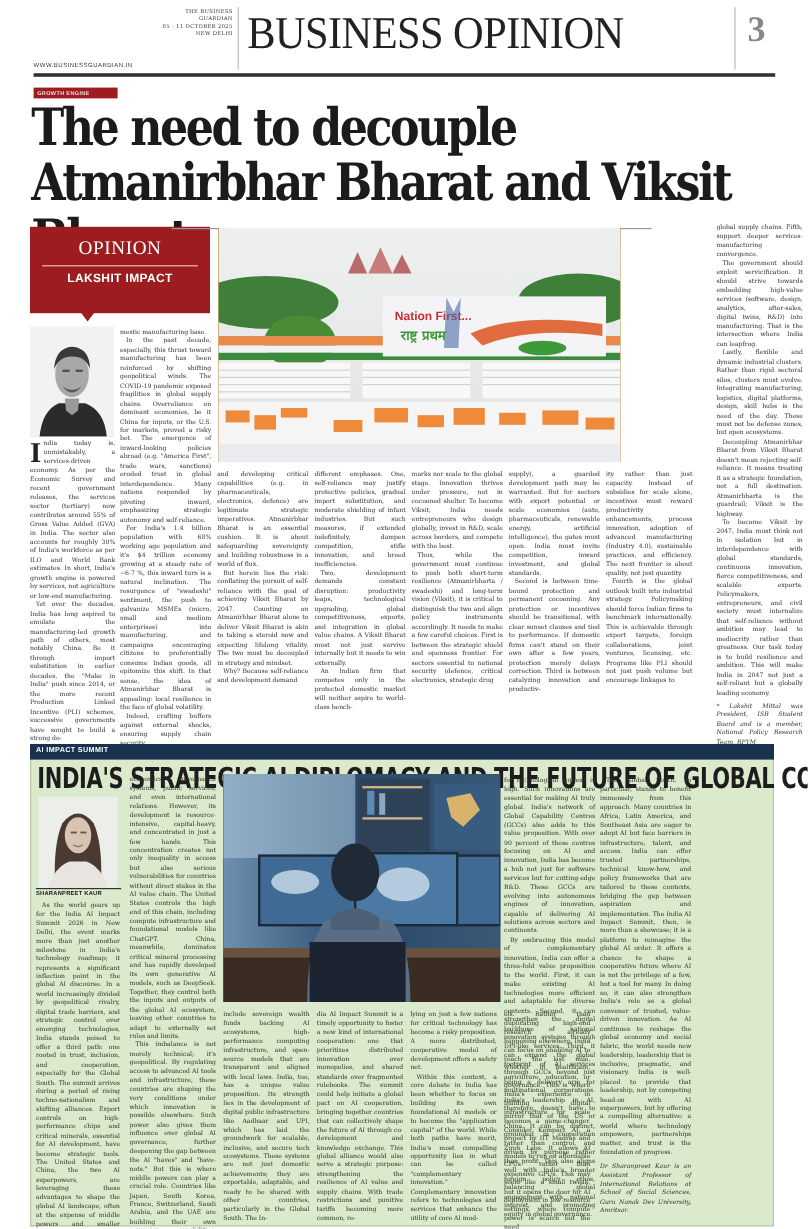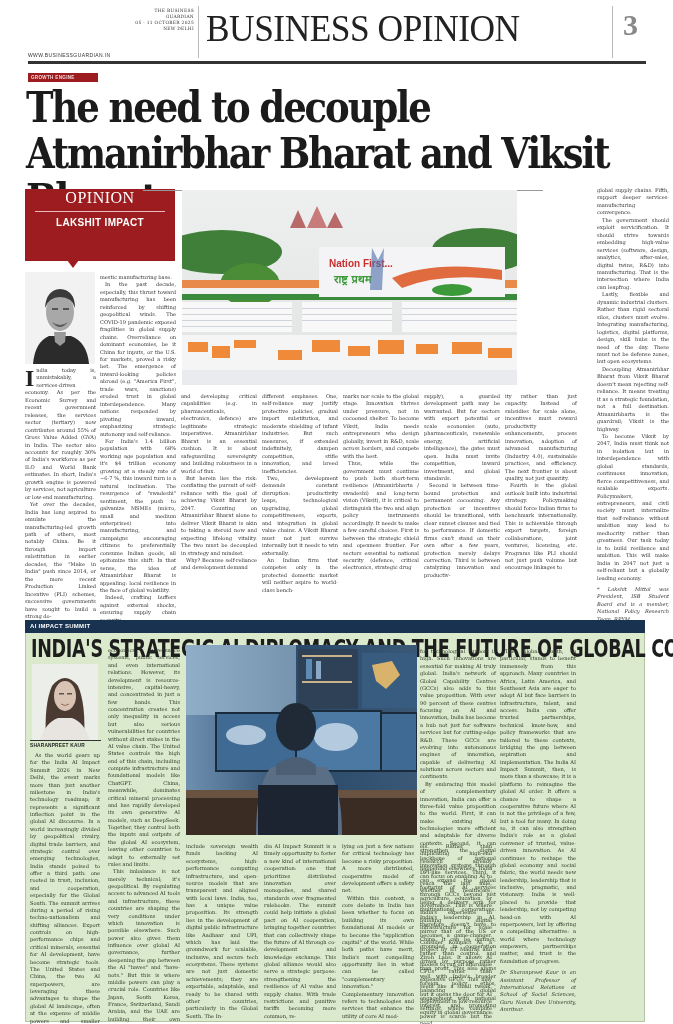--- a/index.html
+++ b/index.html
@@ -14,21 +14,21 @@
   #masthead-div2 { left: 612px; top: 6px; width: 1px; height: 52px; background: #bbb; }
   #page-number { left: 623px; top: 9px; font: bold 30px/32px "Liberation Serif", serif; color: #888; }
   #masthead-rule { left: 28px; top: 61px; width: 618px; height: 3px; background: #333; }
 
   
   #kicker { left: 28px; top: 73px; width: 70px; height: 9px; background: #9c1c1f; color: #f3d9d9; font: bold 4.6px/9px "Liberation Sans", sans-serif; padding-left: 3px; letter-spacing: 0.3px; }
   #headline { left: 26px; top: 84px; width: 630px; font: bold 43px/46px "DejaVu Serif", serif; color: #1b1b1b; letter-spacing: -2.4px; transform: scaleX(0.86); transform-origin: left top; width: 740px; }
 
   
   #opinion-box { left: 25px; top: 189px; width: 150px; height: 72px; background: #9c1c1f; color: #fff; text-align: center; }
-  #opinion-label { display: block; font: 16px/18px "Liberation Serif", serif; letter-spacing: 0.5px; }
+  #opinion-label { display: block; font: 16px/18px "Liberation Serif", serif; margin-top: 10px; letter-spacing: 0.5px; }
   #opinion-rule { width: 130px; height: 1px; background: #e8bcbc; margin: 4px auto 5px; }
   #author-name { display: block; font: bold 10px/12px "Liberation Sans", sans-serif; letter-spacing: 0.3px; }
   #opinion-tail { left: 67px; top: 260px; width: 0; height: 0; border-left: 6px solid transparent; border-right: 6px solid transparent; border-top: 8px solid #9c1c1f; }
   #author-photo { left: 25px; top: 272px; width: 70px; height: 92px; background: linear-gradient(180deg,#f6f6f6 0%, #eee 40%, #ddd 100%); overflow: hidden; }
 
   
   #top-photo { left: 182px; top: 190px; width: 335px; height: 195px; overflow: hidden; background: #a16207; }
   #top-photo-rule { left: 143px; top: 190px; width: 400px; height: 1px; background: #999; }
 
   

